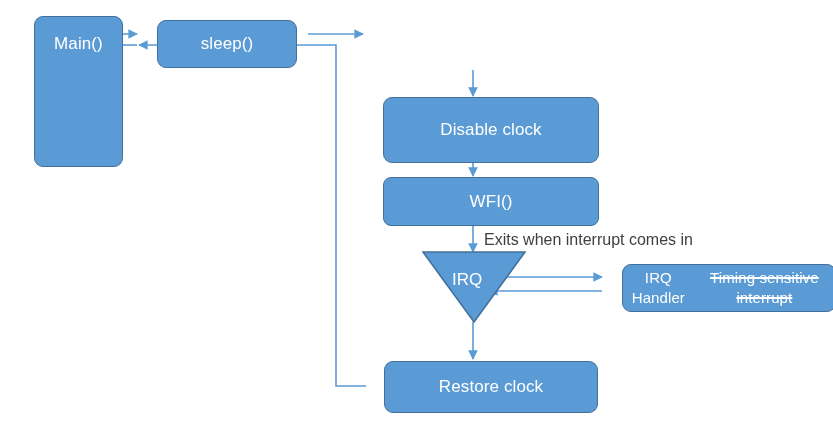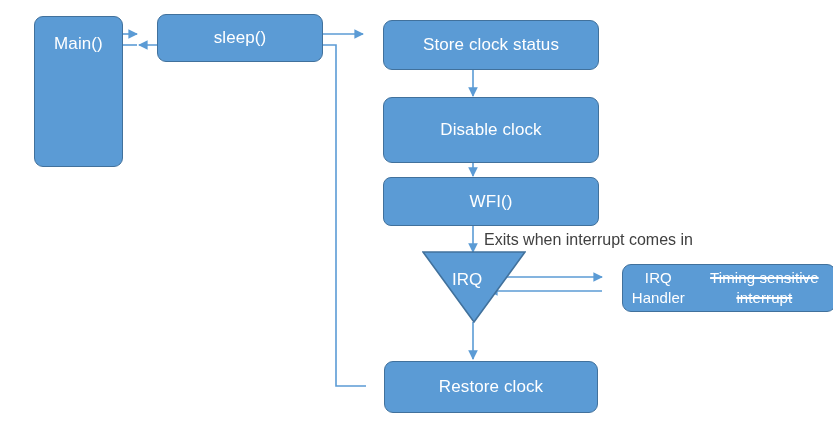--- a/index.html
+++ b/index.html
@@ -93,27 +93,24 @@
       <path d="M 602 291 L 489 291"></path>
       <path d="M 473 322 L 473 359"></path>
       <path d="M 366 386 L 336 386 L 336 45 L 139 45"></path>
     </g>
   </svg>
 
   <div class="node top-aligned" style="left:16px; top:16px; width:89px; height:151px;">
     <span>Main()</span>
   </div>
 
-  <div class="node" style="left:139px; top:14px; width:166px; height:48px;">
+  <div class="node" style="left:139px; top:20px; width:140px; height:48px;">
     <span>sleep()</span>
   </div>
 
-  <div class="node" style="left:365px; top:20px; width:216px; height:50px;">
-    <span>Store clock status</span>
-  </div>
 
   <div class="node" style="left:365px; top:97px; width:216px; height:66px;">
     <span>Disable clock</span>
   </div>
 
   <div class="node" style="left:365px; top:177px; width:216px; height:49px;border-radius:8px;">
     <span>WFI()</span>
   </div>
 
   <div class="edge-label" style="left:484px; top:231px;">Exits when interrupt comes in</div>

